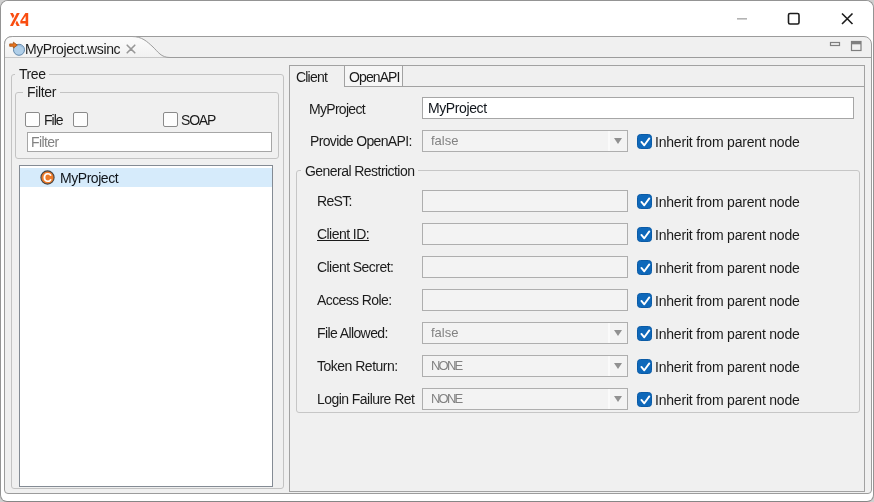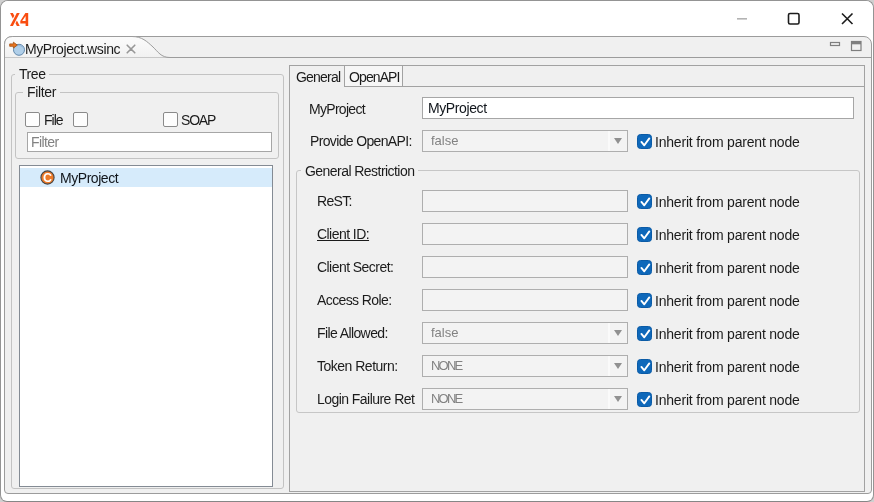--- a/index.html
+++ b/index.html
@@ -92,21 +92,21 @@
   </svg>
   <div class="lbl" style="left:59px;top:169px;color:#10151b;letter-spacing:-0.45px;">MyProject</div>
 
   <div class="abs" style="left:288px;top:64px;width:576px;height:427px;border:1px solid #a2a2a2;"></div>
 
   <div class="abs" style="left:344px;top:85px;width:519px;height:1px;background:#a2a2a2;"></div>
 
   <div class="abs" style="left:344px;top:65px;width:58px;height:20px;background:#f6f6f6;border-right:1px solid #a2a2a2;"></div>
 
   <div class="abs" style="left:289px;top:65px;width:55px;height:21px;background:#f0f0f0;border-right:1px solid #a2a2a2;"></div>
-  <div class="lbl" style="left:295px;top:68px;letter-spacing:-0.8px;">General</div>
+  <div class="lbl" style="left:295px;top:68px;letter-spacing:-0.8px;">Client</div>
   <div class="lbl" style="left:348px;top:68px;letter-spacing:-0.9px;">OpenAPI</div>
 
   <div class="lbl" style="left:308px;top:100px;letter-spacing:-0.7px;">MyProject</div>
   <div class="txtin" style="left:421px;top:96px;width:432px;height:22px;"></div>
   <div class="lbl" style="left:427px;top:99px;color:#10151b;letter-spacing:-0.4px;">MyProject</div>
 
   <div class="lbl" style="left:309px;top:132px;letter-spacing:-0.65px;">Provide OpenAPI:</div>
   <div class="txtin dis" style="left:421px;top:129px;width:206px;height:22px;"></div>
   <div class="lbl gtxt" style="left:430px;top:132px;font-size:13px;">false</div>
   <div class="abs" style="left:607px;top:130px;width:1.5px;height:20px;background:#fafafa;"></div>

